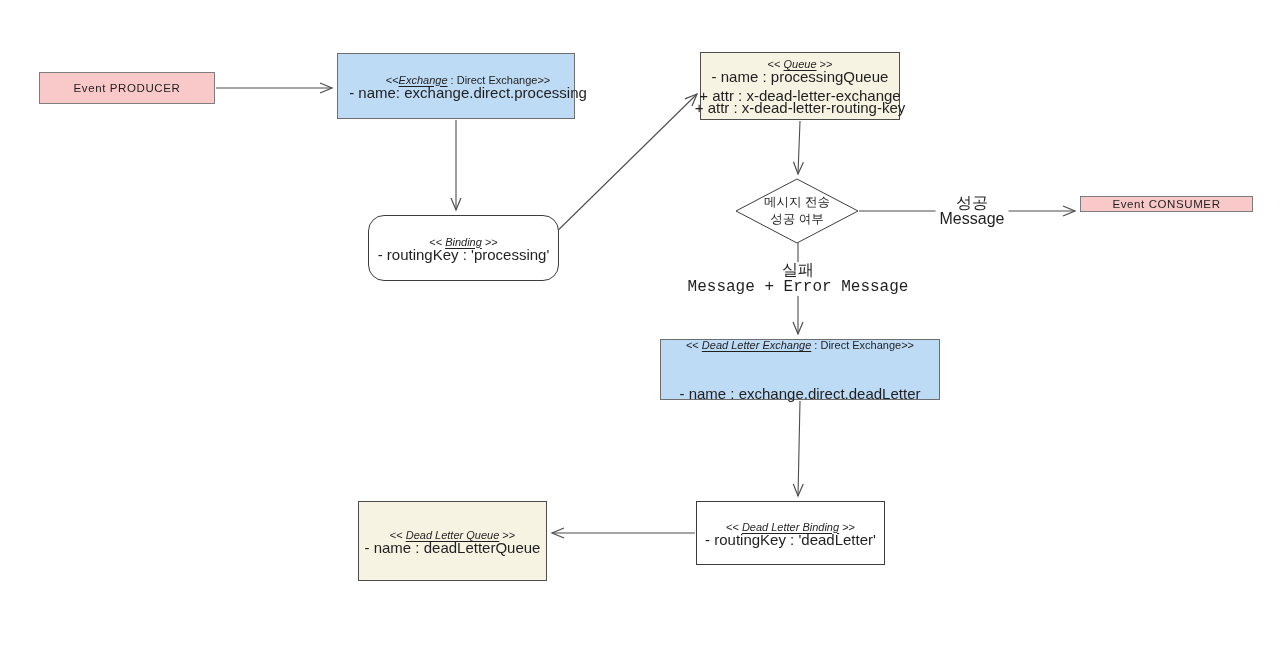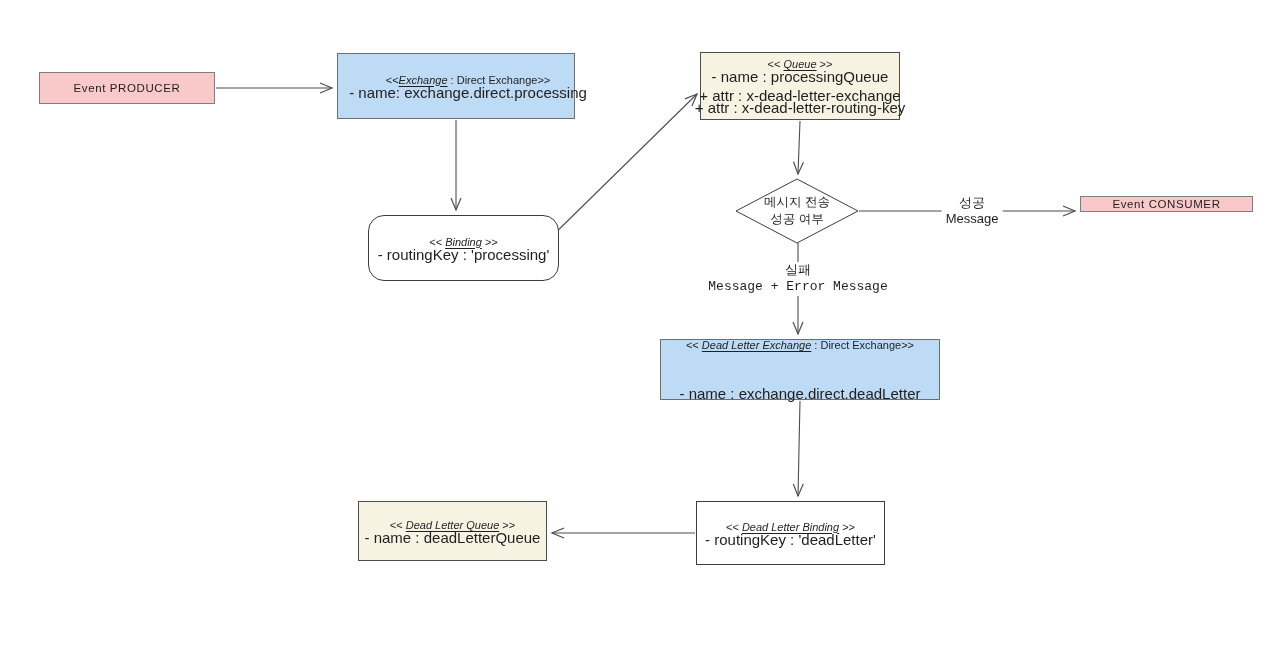--- a/index.html
+++ b/index.html
@@ -62,21 +62,21 @@
     text-align: center;
     font-size: 12.5px;
     line-height: 17px;
     white-space: nowrap;
   }
   .edge-label {
     position: absolute;
     transform: translate(-50%, -50%);
     background: #ffffff;
     text-align: center;
-    font-size: 13px;
+    font-size: 16px;
     line-height: 16px;
     padding: 1px 4px;
     white-space: nowrap;
   }
 </style>
 </head>
 <body>
 
 <div id="canvas">
   <svg id="edge-layer" viewBox="0 0 1285 646" xmlns="http://www.w3.org/2000/svg">
@@ -122,21 +122,21 @@
         <span>Event CONSUMER</span>
       </div>
       <div class="node rect uml" style="left: 660px; top: 339px; width: 280px; height: 61px; background: rgb(190, 219, 245); border-color: rgb(110, 110, 110); gap: 36px;">
         <div class="uml-title"><span>&lt;&lt; </span><span class="stereo-name">Dead Letter Exchange</span><span> : Direct Exchange&gt;&gt;</span></div>
         <div class="uml-line">- name : exchange.direct.deadLetter</div>
       </div>
       <div class="node rect uml" style="left: 696px; top: 501px; width: 189px; height: 64px; background: rgb(255, 255, 255); border-color: rgb(61, 61, 61);">
         <div class="uml-title"><span>&lt;&lt; </span><span class="stereo-name">Dead Letter Binding</span><span> &gt;&gt;</span></div>
         <div class="uml-line">- routingKey : 'deadLetter'</div>
       </div>
-      <div class="node rect uml" style="left: 358px; top: 501px; width: 189px; height: 60px; background: rgb(246, 243, 227); border-color: rgb(77, 77, 77);">
+      <div class="node rect uml" style="left: 358px; top: 501px; width: 189px; height: 80px; background: rgb(246, 243, 227); border-color: rgb(77, 77, 77);">
         <div class="uml-title"><span>&lt;&lt; </span><span class="stereo-name">Dead Letter Queue</span><span> &gt;&gt;</span></div>
         <div class="uml-line">- name : deadLetterQueue</div>
       </div>
       <div class="edge-label" style="left: 972px; top: 211px;">
         <div>성공</div>
         <div>Message</div>
       </div>
       <div class="edge-label" style="left: 798px; top: 279px; font-family: Liberation Mono, monospace;">
         <div>실패</div>
         <div>Message + Error Message</div>

